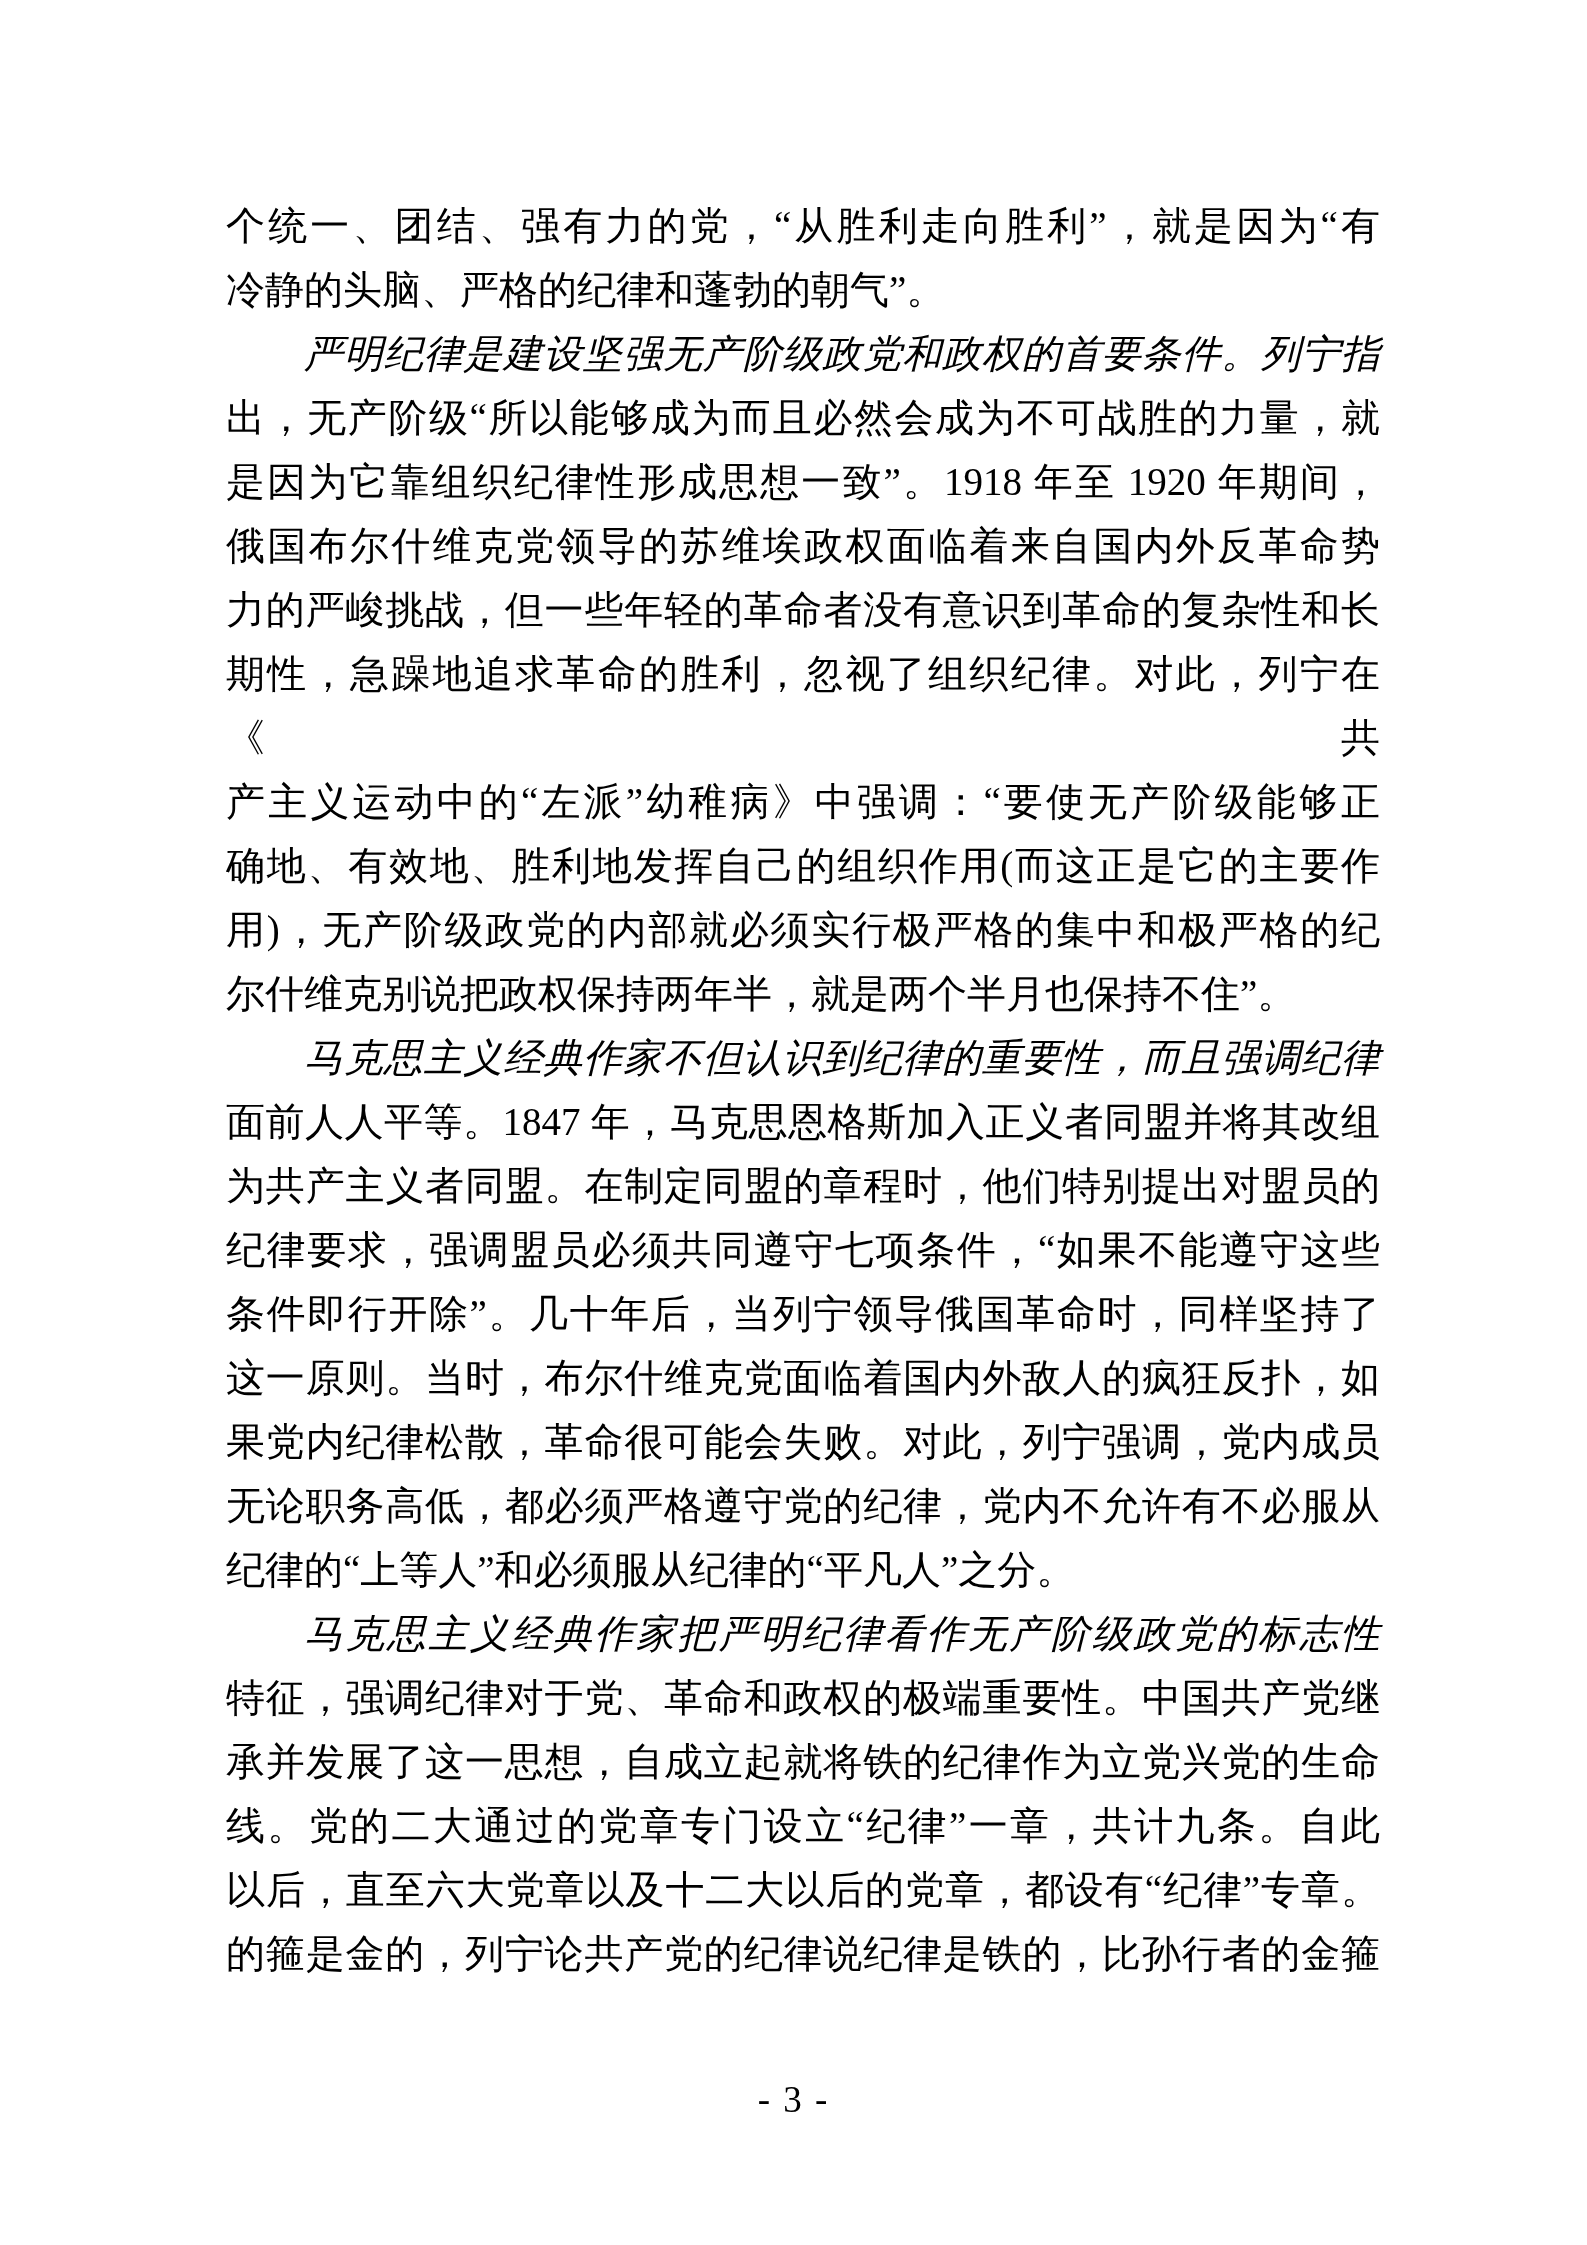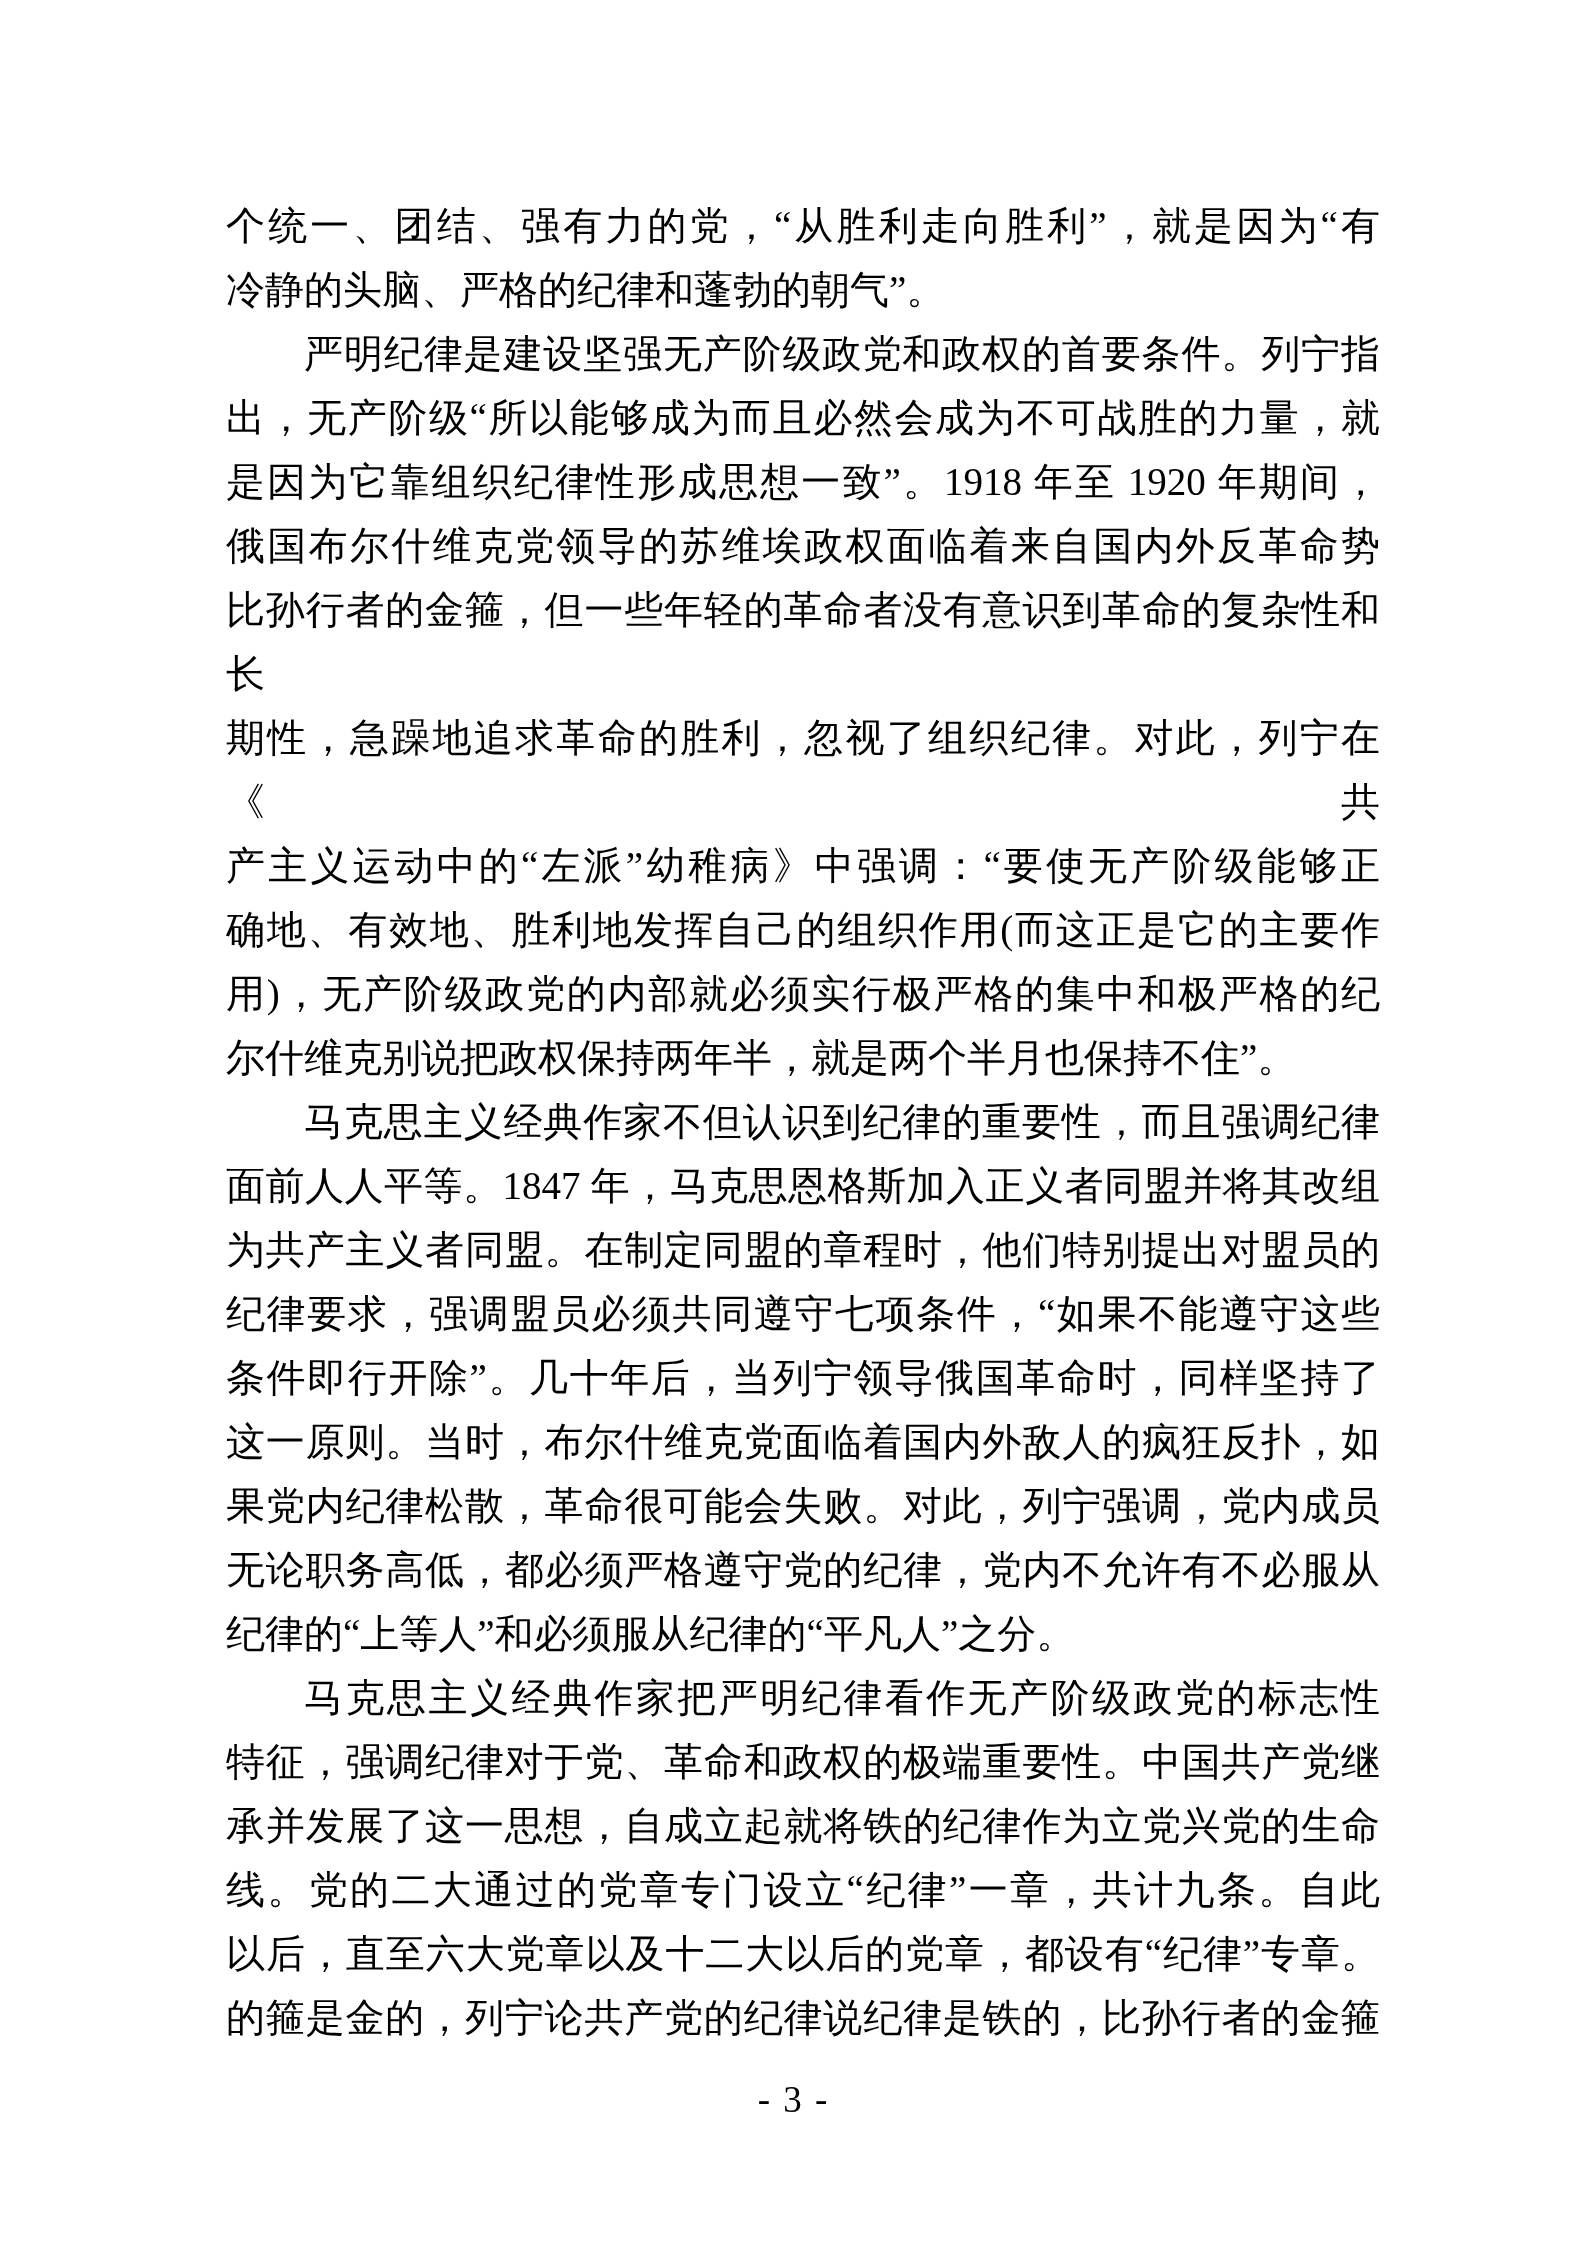--- a/index.html
+++ b/index.html
@@ -38,20 +38,21 @@
   .line {
     text-align: justify;
     text-align-last: justify;
     white-space: normal;
   }
   .line.para-end {
     text-align-last: left;
   }
   .line.indent {
     text-indent: 2em;
+    font-style: italic;
   }
   .footer {
     position: absolute;
     left: 0;
     top: 2078px;
     width: 1587px;
     text-align: center;
     font-size: 37px;
     line-height: 44px;
     letter-spacing: 2px;
@@ -64,21 +65,21 @@
   <div class="text-block" id="body-container">
       <div class="para">
         <div class="line">个统一、团结、强有力的党，“从胜利走向胜利”，就是因为“有</div>
         <div class="line para-end">冷静的头脑、严格的纪律和蓬勃的朝气”。</div>
       </div>
       <div class="para">
         <div class="line indent">严明纪律是建设坚强无产阶级政党和政权的首要条件。列宁指</div>
         <div class="line">出，无产阶级“所以能够成为而且必然会成为不可战胜的力量，就</div>
         <div class="line">是因为它靠组织纪律性形成思想一致”。1918 年至 1920 年期间，</div>
         <div class="line">俄国布尔什维克党领导的苏维埃政权面临着来自国内外反革命势</div>
-        <div class="line">比孙行者的金箍，但一些年轻的革命者没有意识到革命的复杂性和长</div>
+        <div class="line">力的严峻挑战，但一些年轻的革命者没有意识到革命的复杂性和长</div>
         <div class="line">期性，急躁地追求革命的胜利，忽视了组织纪律。对此，列宁在《共</div>
         <div class="line">产主义运动中的“左派”幼稚病》中强调：“要使无产阶级能够正</div>
         <div class="line">确地、有效地、胜利地发挥自己的组织作用(而这正是它的主要作</div>
         <div class="line">用)，无产阶级政党的内部就必须实行极严格的集中和极严格的纪</div>
         <div class="line para-end">尔什维克别说把政权保持两年半，就是两个半月也保持不住”。</div>
       </div>
       <div class="para">
         <div class="line indent">马克思主义经典作家不但认识到纪律的重要性，而且强调纪律</div>
         <div class="line">面前人人平等。1847 年，马克思恩格斯加入正义者同盟并将其改组</div>
         <div class="line">为共产主义者同盟。在制定同盟的章程时，他们特别提出对盟员的</div>

